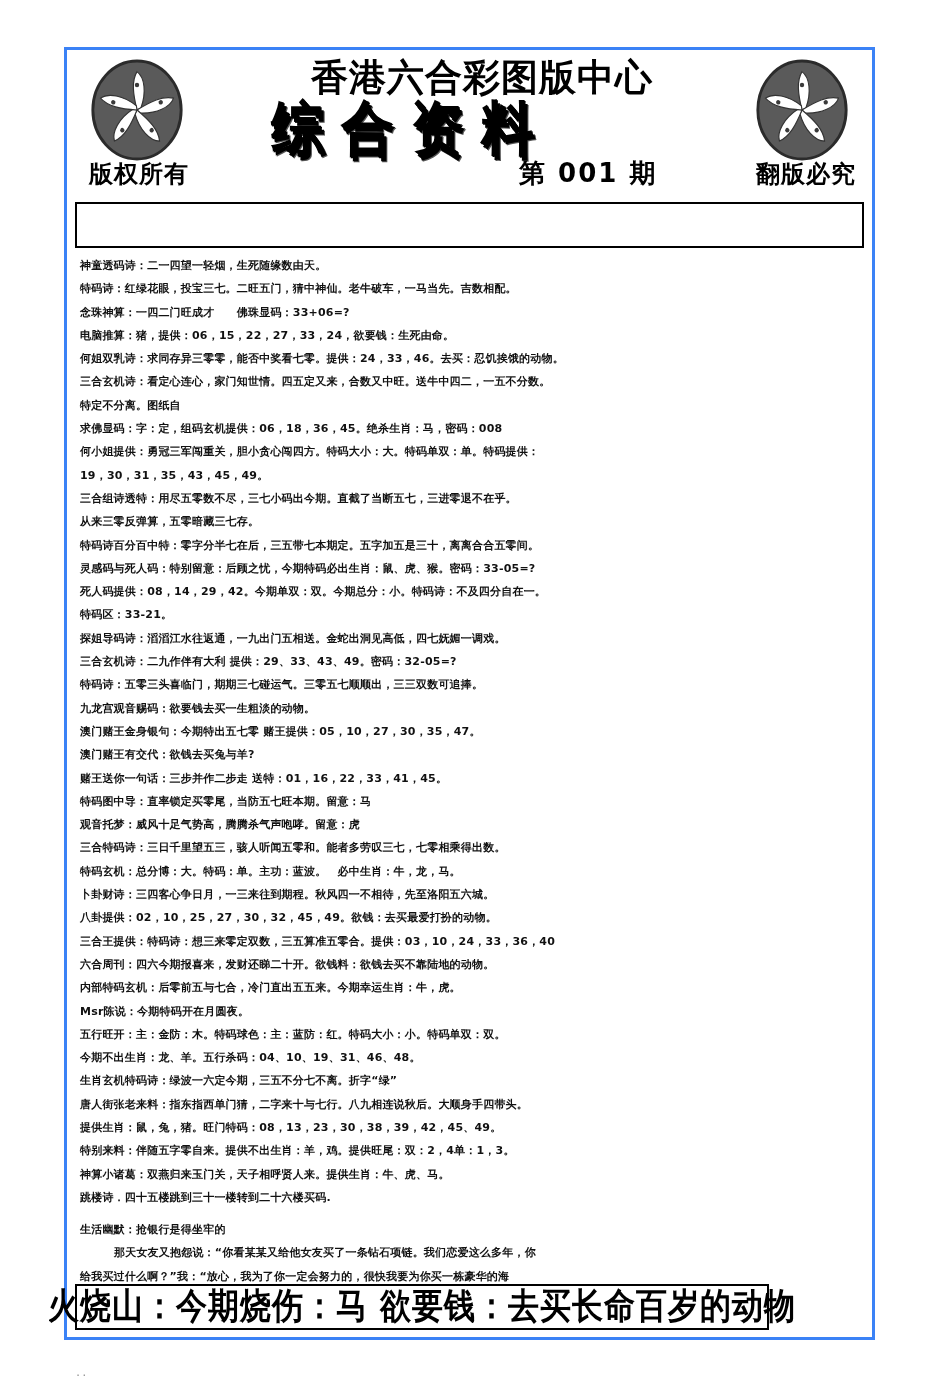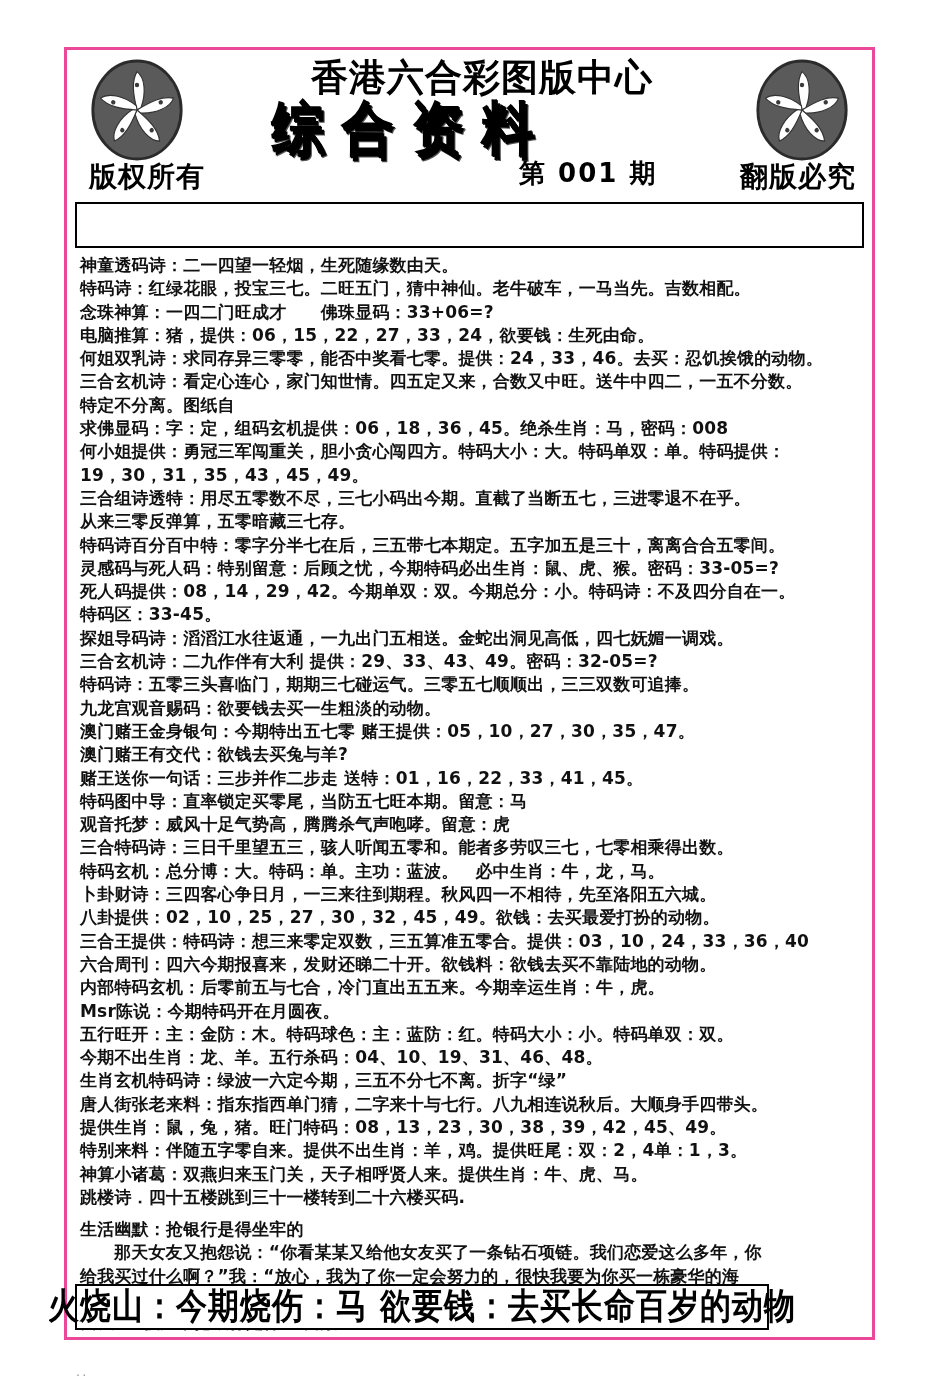--- a/index.html
+++ b/index.html
@@ -16,21 +16,21 @@
     overflow: hidden;
   }
 
   
   #page-frame {
     position: absolute;
     left: 64px;
     top: 47px;
     width: 811px;
     height: 1293px;
-    border: 3px solid #ec4899;
+    border: 3px solid #3b82f6;
     box-sizing: border-box;
     background: #fff;
   }
 
   
   #masthead {
     position: relative;
     height: 142px;
   }
 
@@ -88,21 +88,21 @@
     font-size: 26px;
     letter-spacing: 2px;
     white-space: nowrap;
   }
 
   .corner-text {
     position: absolute;
     top: 108px;
     font-family: "DejaVu Sans", sans-serif;
     font-weight: bold;
-    font-size: 28px;
+    font-size: 24px;
     letter-spacing: 1px;
     white-space: nowrap;
   }
   #copyright-left  { left: 22px; }
   #copyright-right { right: 16px; }
 
   
   #notice-box {
     position: absolute;
     left: 8px;
@@ -119,21 +119,21 @@
     position: absolute;
     left: 9px;
     top: 204px;
     width: 790px;
     padding: 0 4px;
     box-sizing: border-box;
   }
 
   .line {
     font-family: "DejaVu Sans", sans-serif;
-    font-size: 17px;
+    font-size: 11px;
     font-weight: bold;
     line-height: 23.3px;
     color: #111;
     letter-spacing: 0.2px;
     white-space: nowrap;
   }
 
   .line.indent { text-indent: 34px; }
   .line.blanktop { margin-top: 9px; }
 
@@ -237,21 +237,21 @@
     <div class="line">三合玄机诗：看定心连心，家门知世情。四五定又来，合数又中旺。送牛中四二，一五不分数。</div>
     <div class="line">特定不分离。图纸自</div>
     <div class="line">求佛显码：字：定，组码玄机提供：06，18，36，45。绝杀生肖：马，密码：008</div>
     <div class="line">何小姐提供：勇冠三军闯重关，胆小贪心闯四方。特码大小：大。特码单双：单。特码提供：</div>
     <div class="line">19，30，31，35，43，45，49。</div>
     <div class="line">三合组诗透特：用尽五零数不尽，三七小码出今期。直截了当断五七，三进零退不在乎。</div>
     <div class="line">从来三零反弹算，五零暗藏三七存。</div>
     <div class="line">特码诗百分百中特：零字分半七在后，三五带七本期定。五字加五是三十，离离合合五零间。</div>
     <div class="line">灵感码与死人码：特别留意：后顾之忧，今期特码必出生肖：鼠、虎、猴。密码：33-05=?</div>
     <div class="line">死人码提供：08，14，29，42。今期单双：双。今期总分：小。特码诗：不及四分自在一。</div>
-    <div class="line">特码区：33-45。</div>
+    <div class="line">特码区：33-21。</div>
     <div class="line">探姐导码诗：滔滔江水往返通，一九出门五相送。金蛇出洞见高低，四七妩媚一调戏。</div>
     <div class="line">三合玄机诗：二九作伴有大利 提供：29、33、43、49。密码：32-05=?</div>
     <div class="line">特码诗：五零三头喜临门，期期三七碰运气。三零五七顺顺出，三三双数可追捧。</div>
     <div class="line">九龙宫观音赐码：欲要钱去买一生粗淡的动物。</div>
     <div class="line">澳门赌王金身银句：今期特出五七零 赌王提供：05，10，27，30，35，47。</div>
     <div class="line">澳门赌王有交代：欲钱去买兔与羊?</div>
     <div class="line">赌王送你一句话：三步并作二步走 送特：01，16，22，33，41，45。</div>
     <div class="line">特码图中导：直率锁定买零尾，当防五七旺本期。留意：马</div>
     <div class="line">观音托梦：威风十足气势高，腾腾杀气声咆哮。留意：虎</div>
     <div class="line">三合特码诗：三日千里望五三，骇人听闻五零和。能者多劳叹三七，七零相乘得出数。</div>

